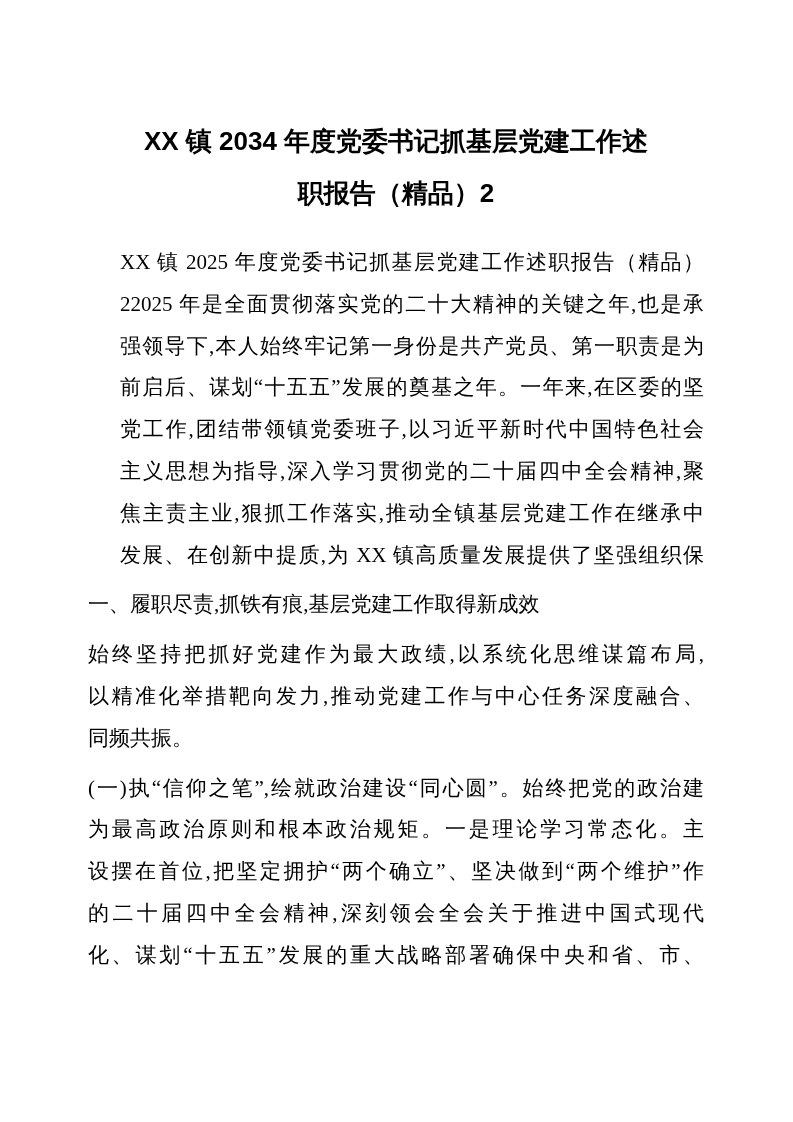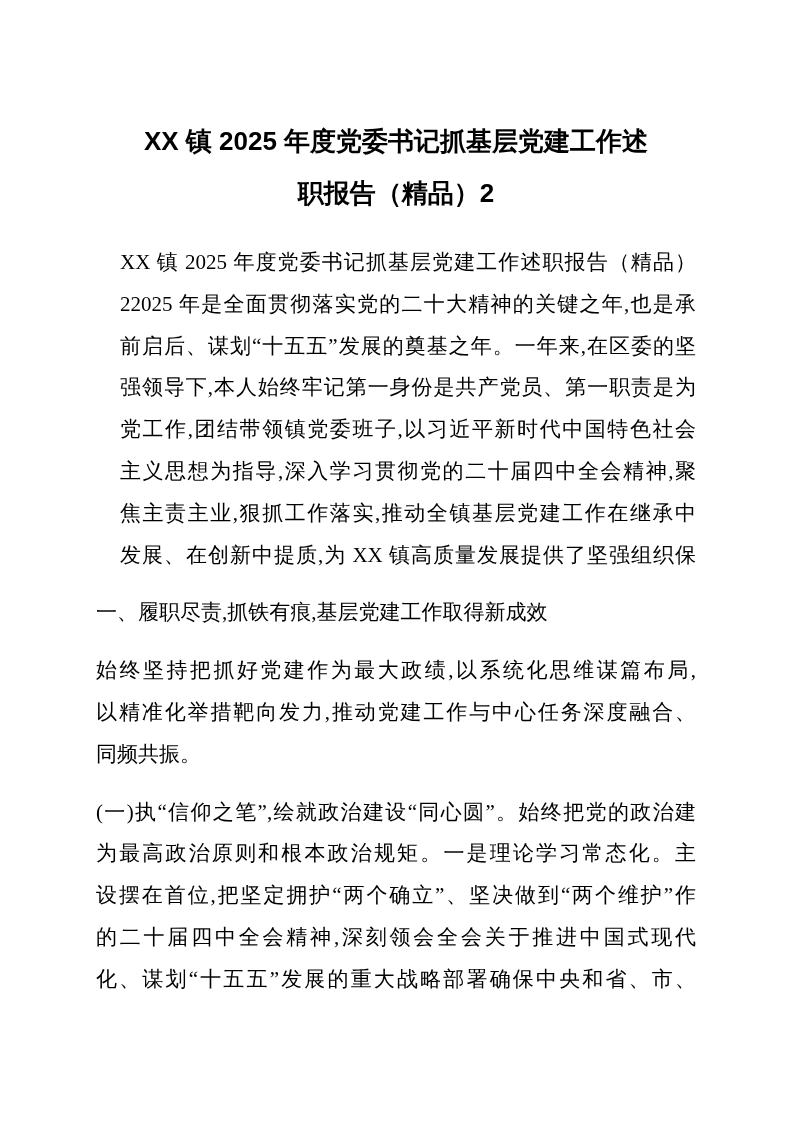--- a/index.html
+++ b/index.html
@@ -33,47 +33,47 @@
   }
   .title .title-line {
     white-space: nowrap;
   }
   .doc-body {
     margin-top: 23px;
     font-size: 21px;
     line-height: 41.8px;
     color: #000000;
   }
-  .para { margin: 16px; }
+  .para { margin: 8px; }
   .para.block-indent { margin-left: 40px; }
   .line {
     text-align: justify;
     text-align-last: justify;
     overflow: hidden;
     height: 41.8px;
   }
   .line.para-end {
     text-align-last: left;
   }
 </style>
 </head>
 <body>
 
 <div class="page">
   <div class="content">
     <h1 class="title" id="doc-title">
-        <div class="title-line">XX 镇 2025 年度党委书记抓基层党建工作述</div>
+        <div class="title-line">XX 镇 2034 年度党委书记抓基层党建工作述</div>
         <div class="title-line">职报告（精品）2</div>
       </h1>
     <div class="doc-body" id="doc-body">
         <div class="para block-indent">
           <div class="line">XX 镇 2025 年度党委书记抓基层党建工作述职报告（精品）</div>
           <div class="line">22025 年是全面贯彻落实党的二十大精神的关键之年,也是承</div>
+          <div class="line">强领导下,本人始终牢记第一身份是共产党员、第一职责是为</div>
           <div class="line">前启后、谋划“十五五”发展的奠基之年。一年来,在区委的坚</div>
-          <div class="line">强领导下,本人始终牢记第一身份是共产党员、第一职责是为</div>
           <div class="line">党工作,团结带领镇党委班子,以习近平新时代中国特色社会</div>
           <div class="line">主义思想为指导,深入学习贯彻党的二十届四中全会精神,聚</div>
           <div class="line">焦主责主业,狠抓工作落实,推动全镇基层党建工作在继承中</div>
           <div class="line">发展、在创新中提质,为 XX 镇高质量发展提供了坚强组织保</div>
         </div>
         <div class="para">
           <div class="line para-end">一、履职尽责,抓铁有痕,基层党建工作取得新成效</div>
         </div>
         <div class="para">
           <div class="line">始终坚持把抓好党建作为最大政绩,以系统化思维谋篇布局,</div>

